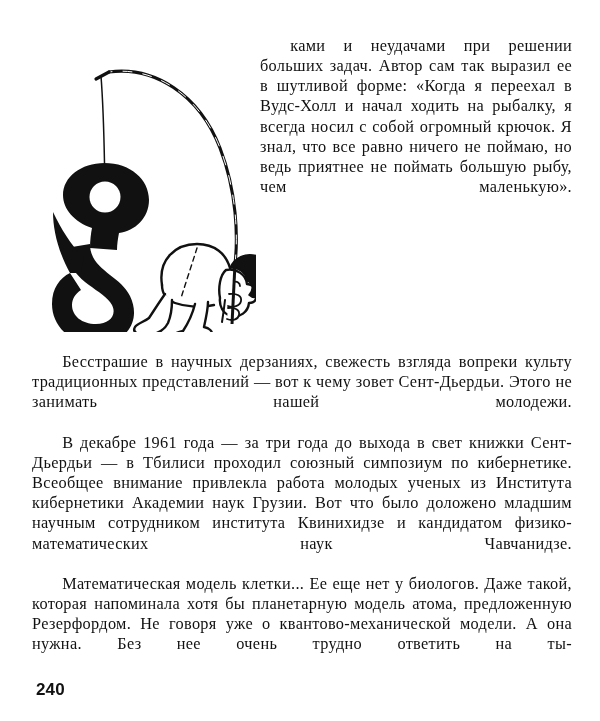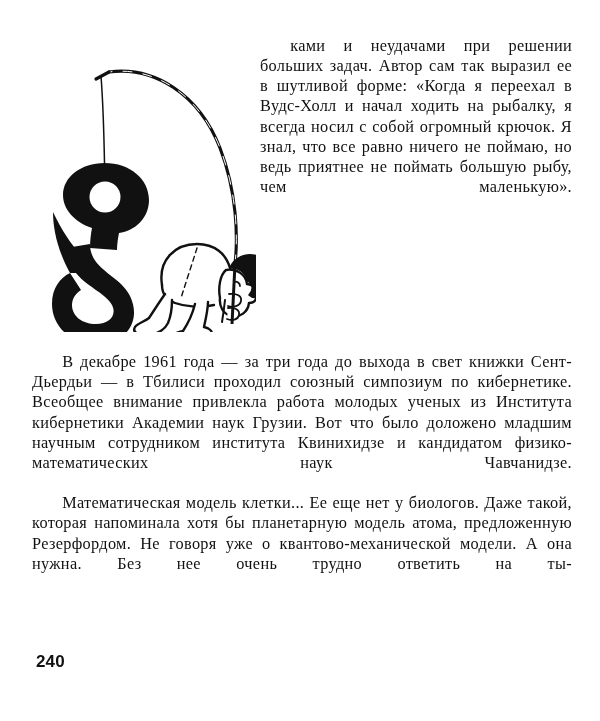--- a/index.html
+++ b/index.html
@@ -64,21 +64,21 @@
   
   p:after {
     content: "";
     display: inline-block;
     width: 100%;
   }
 
   .page-number {
     position: absolute;
     left: 36px;
-    top: 652px;
+    top: 680px;
     font-family: "Liberation Sans", "DejaVu Sans", sans-serif;
     font-weight: bold;
     font-size: 17px;
     letter-spacing: 0.01em;
     color: #111111;
   }
 </style>
 </head>
 <body>
 
@@ -178,19 +178,20 @@
       <g>
         <path d="M 201 232 C 200 252 199 272 198 292" fill="none" stroke="#111111" stroke-width="3.0"></path>
       </g>
     </svg>
   </div>
 
   <div class="textblock">
     <div class="figfloat"></div>
 
     <p class="cont">ками и неудачами при решении больших задач. Автор сам так выразил ее в шутливой форме: «Когда я переехал в Вудс-Холл и начал ходить на рыбалку, я всегда носил с собой огромный крючок. Я знал, что все равно ничего не поймаю, но ведь приятнее не поймать большую рыбу, чем маленькую».</p>
+    <p>Бесстрашие в научных дерзаниях, свежесть взгляда вопреки культу традиционных представлений — вот к чему зовет Сент-Дьердьи. Этого не занимать нашей молодежи.</p>
     <p>В декабре 1961 года — за три года до выхода в свет книжки Сент-Дьердьи — в Тбилиси проходил союзный симпозиум по кибернетике. Всеобщее внимание привлекла работа молодых ученых из Института кибернетики Академии наук Грузии. Вот что было доложено младшим научным сотрудником института Квинихидзе и кандидатом физико-математических наук Чавчанидзе.</p>
     <p>Математическая модель клетки... Ее еще нет у биологов. Даже такой, которая напоминала хотя бы планетарную модель атома, предложенную Резерфордом. Не говоря уже о квантово-механической модели. А она нужна. Без нее очень трудно ответить на ты-</p>
   </div>
 
   <div class="page-number">240</div>
 
 </div>
 
 </body></html>

